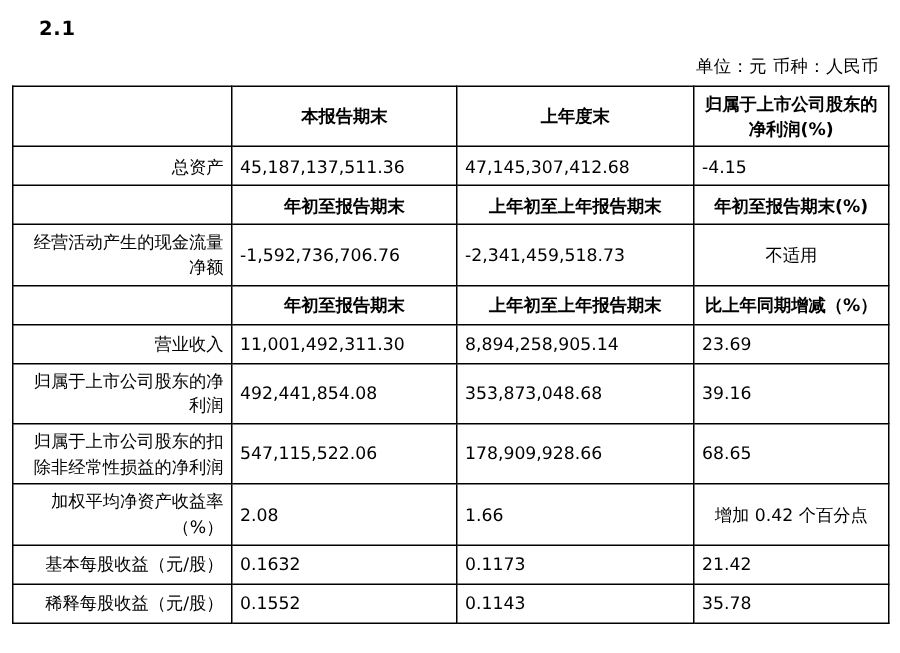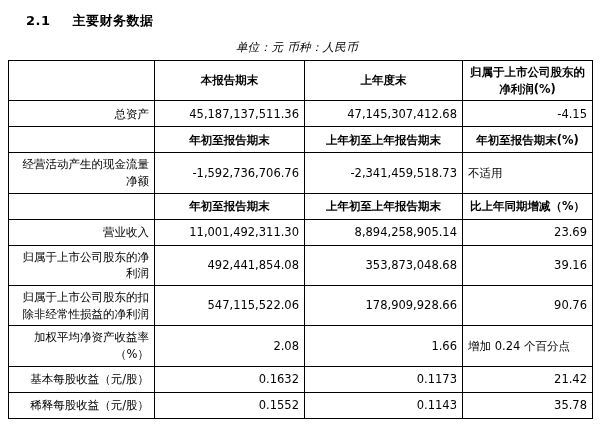--- a/index.html
+++ b/index.html
@@ -26,25 +26,24 @@
     align-items: baseline;
     padding: 12px 0 8px 18px;
     font-size: 13px;
     font-weight: bold;
     letter-spacing: 0.5px;
   }
   .section-heading .num {
     margin-right: 22px;
   }
   .unit-line {
-    text-align: center;
+    text-align: right;
     font-size: 11.5px;
     padding: 2px 6px 5px 0;
     letter-spacing: 0.3px;
-    font-style: italic;
   }
   table.fin {
     width: 584px;
     margin: 0 auto;
     border-collapse: collapse;
     table-layout: fixed;
     font-size: 11.5px;
   }
   table.fin td {
     border: 1px solid #000000;
@@ -56,41 +55,40 @@
   .col-label { width: 146px; }
   .col-a { width: 150px; }
   .col-b { width: 158px; }
   .col-c { width: 130px; }
 
   td.label {
     text-align: right;
     padding-left: 4px;
   }
   td.num {
-    text-align: right;
     padding-right: 6px;
   }
   td.ctr {
+    text-align: center;
   }
   td.hdr {
     text-align: center;
     font-weight: bold;
   }
   .blank-cell {
     border: 1px solid #000000;
   }
 </style>
 </head>
 <body>
 
 <div class="page">
 
   <div class="section-heading">
     <span class="num">2.1</span>
-    <span>主要财务数据</span>
   </div>
 
   <div class="unit-line">单位：元  币种：人民币</div>
 
   <table class="fin">
     <colgroup>
       <col class="col-label">
       <col class="col-a">
       <col class="col-b">
       <col class="col-c">
@@ -143,28 +141,28 @@
         <td class="label">归属于上市公司股东的净利润</td>
         <td class="num">492,441,854.08</td>
         <td class="num">353,873,048.68</td>
         <td class="num">39.16</td>
       </tr>
 
       <tr>
         <td class="label">归属于上市公司股东的扣除非经常性损益的净利润</td>
         <td class="num">547,115,522.06</td>
         <td class="num">178,909,928.66</td>
-        <td class="num">90.76</td>
+        <td class="num">68.65</td>
       </tr>
 
       <tr>
         <td class="label">加权平均净资产收益率（%）</td>
         <td class="num">2.08</td>
         <td class="num">1.66</td>
-        <td class="ctr">增加 0.24 个百分点</td>
+        <td class="ctr">增加 0.42 个百分点</td>
       </tr>
 
       <tr>
         <td class="label">基本每股收益（元/股）</td>
         <td class="num">0.1632</td>
         <td class="num">0.1173</td>
         <td class="num">21.42</td>
       </tr>
 
       <tr>

